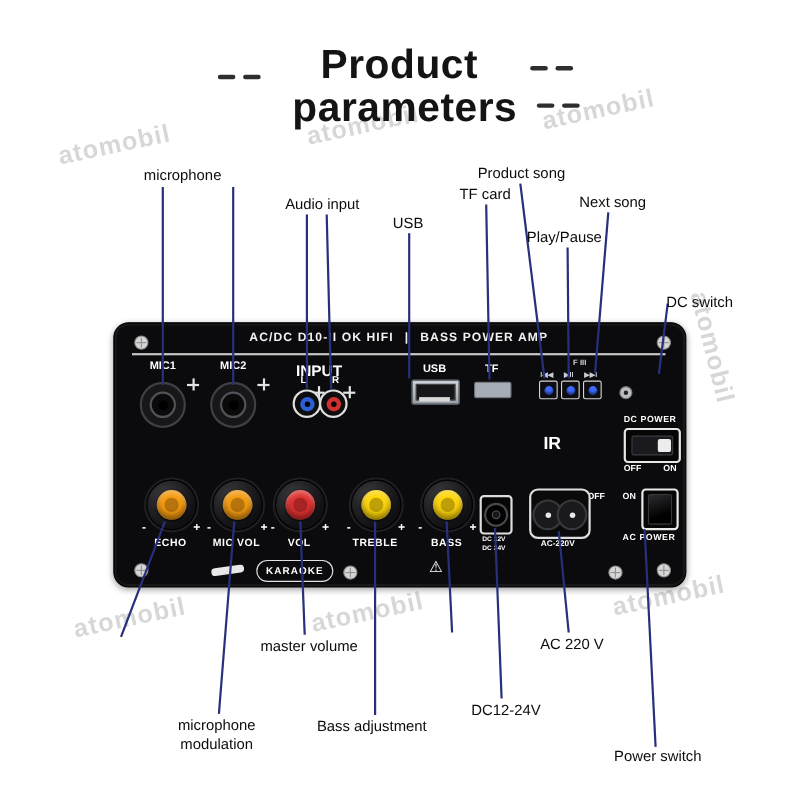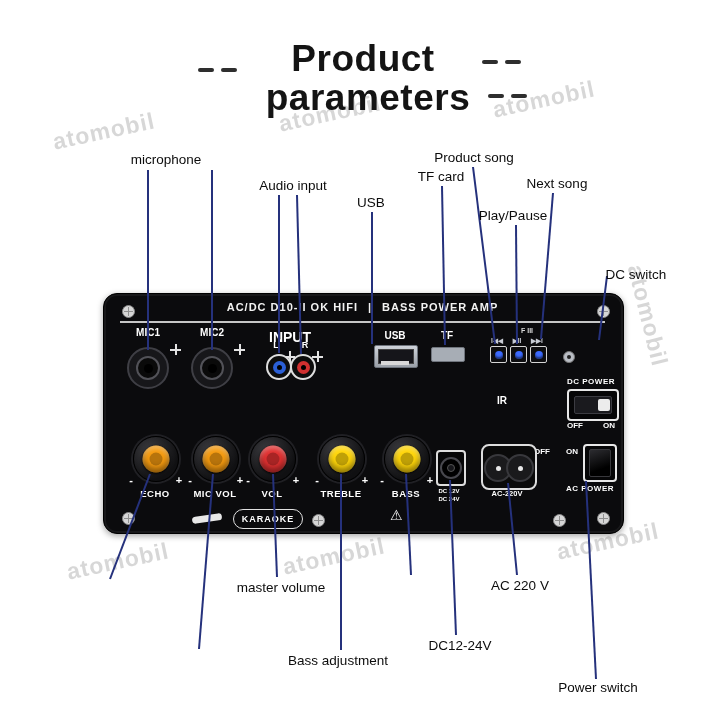--- a/index.html
+++ b/index.html
@@ -200,21 +200,21 @@
   <div class="pbtn" style="left:510px;top:346px">
       <div class="pbtn-cap"></div>
     </div>
   <div class="pbtn" style="left:530px;top:346px">
       <div class="pbtn-cap"></div>
     </div>
   <div class="ir-recv">
       <div class="ir-dot"></div>
     </div>
 
-  <div class="bt" style="left:502px;top:395px;font-size:10px">IR</div>
+  <div class="bt" style="left:502px;top:395px;font-size:16px">IR</div>
 
   <div class="bt" style="left:591px;top:377px;font-size:8px;letter-spacing:.5px">DC POWER</div>
   <div class="dc-box">
       <div class="toggle">
         <div class="lever"></div>
       </div>
     </div>
   <div class="offon" style="left:567px;top:421px;width:48px">
     <span>OFF</span>
     <span>ON</span>
@@ -308,19 +308,20 @@
 
   <div class="callout cc" style="left:166px;top:152px">microphone</div>
   <div class="callout cc" style="left:293px;top:178px">Audio input</div>
   <div class="callout cc" style="left:371px;top:195px">USB</div>
   <div class="callout cc" style="left:441px;top:169px">TF card</div>
   <div class="callout cc" style="left:474px;top:150px">Product song</div>
   <div class="callout cc" style="left:513px;top:208px">Play/Pause</div>
   <div class="callout cc" style="left:557px;top:176px">Next song</div>
   <div class="callout cc" style="left:636px;top:267px">DC switch</div>
 
+  <div class="callout" style="left:147px;top:652px;width:100px">microphone modulation</div>
   <div class="callout cc" style="left:281px;top:580px">master volume</div>
   <div class="callout cc" style="left:338px;top:653px">Bass adjustment</div>
   <div class="callout cc" style="left:460px;top:638px">DC12-24V</div>
   <div class="callout cc" style="left:520px;top:578px">AC 220 V</div>
   <div class="callout cc" style="left:598px;top:680px">Power switch</div>
 
 </div>
 
 </body></html>

